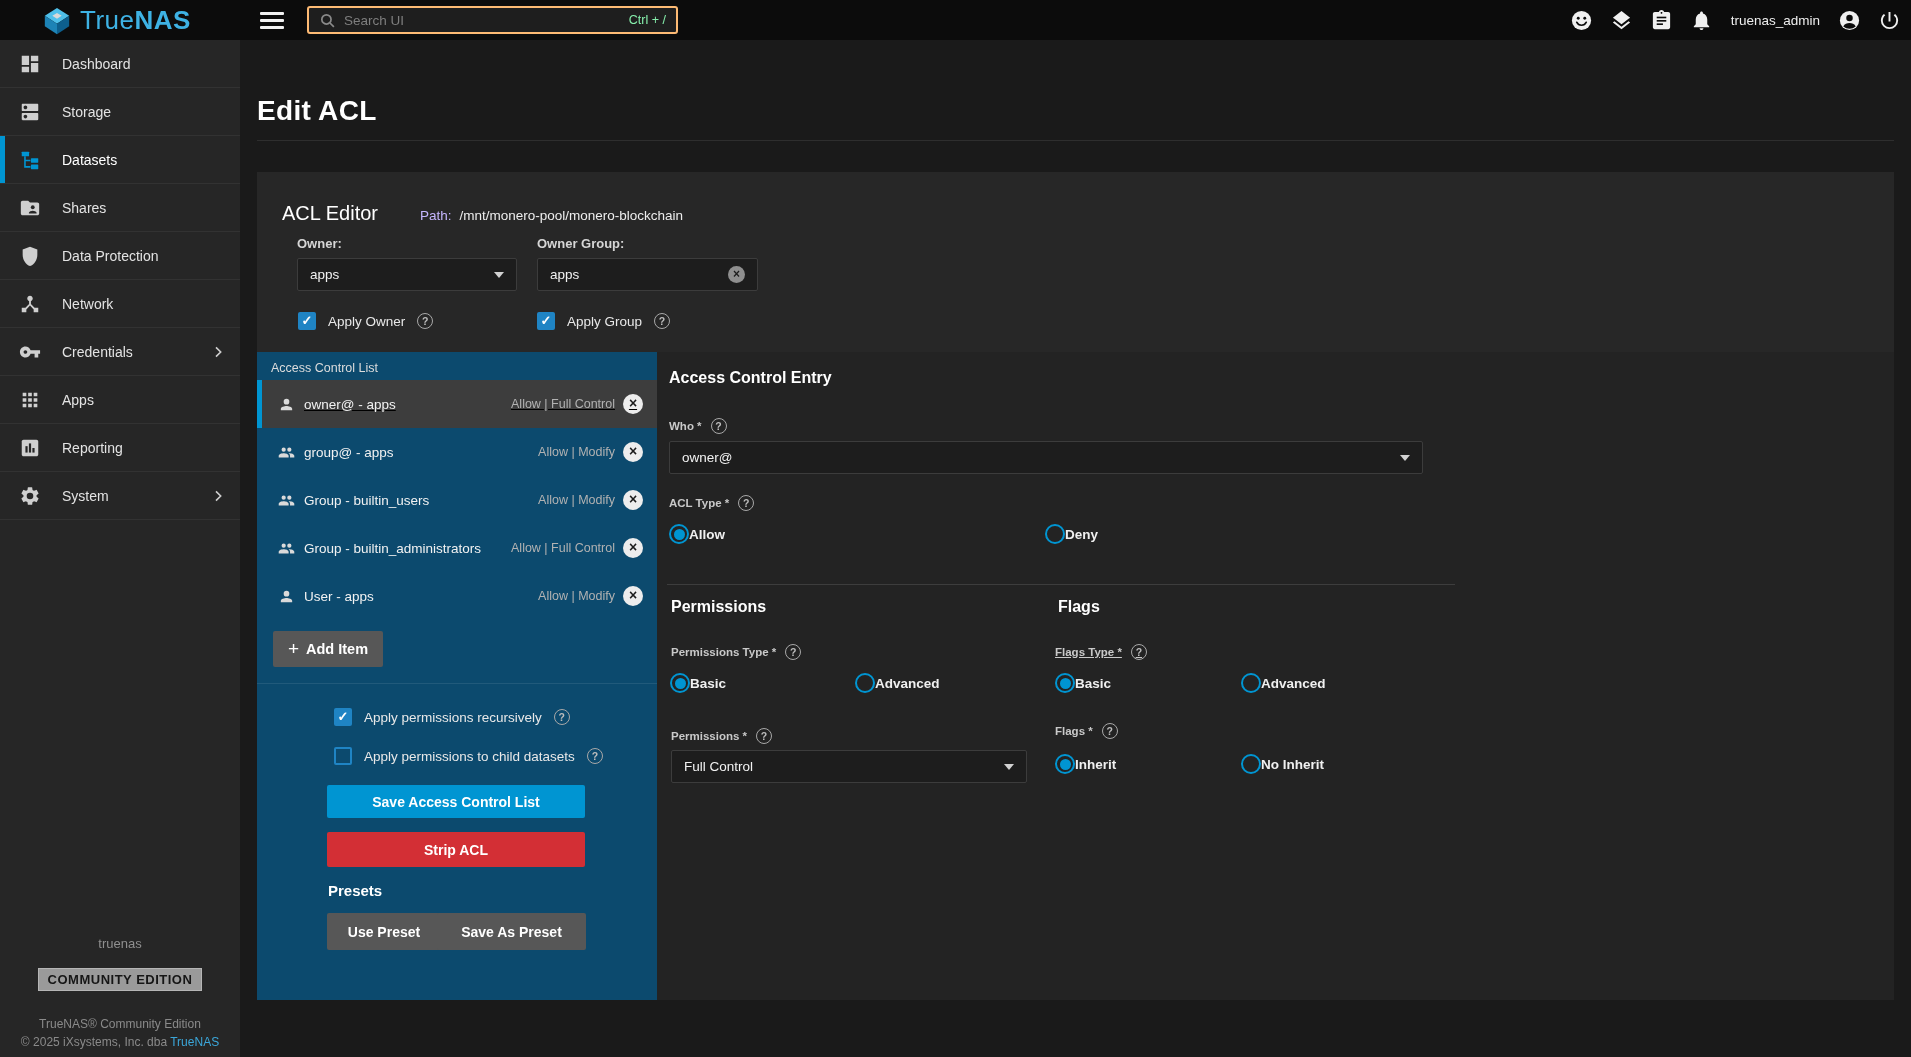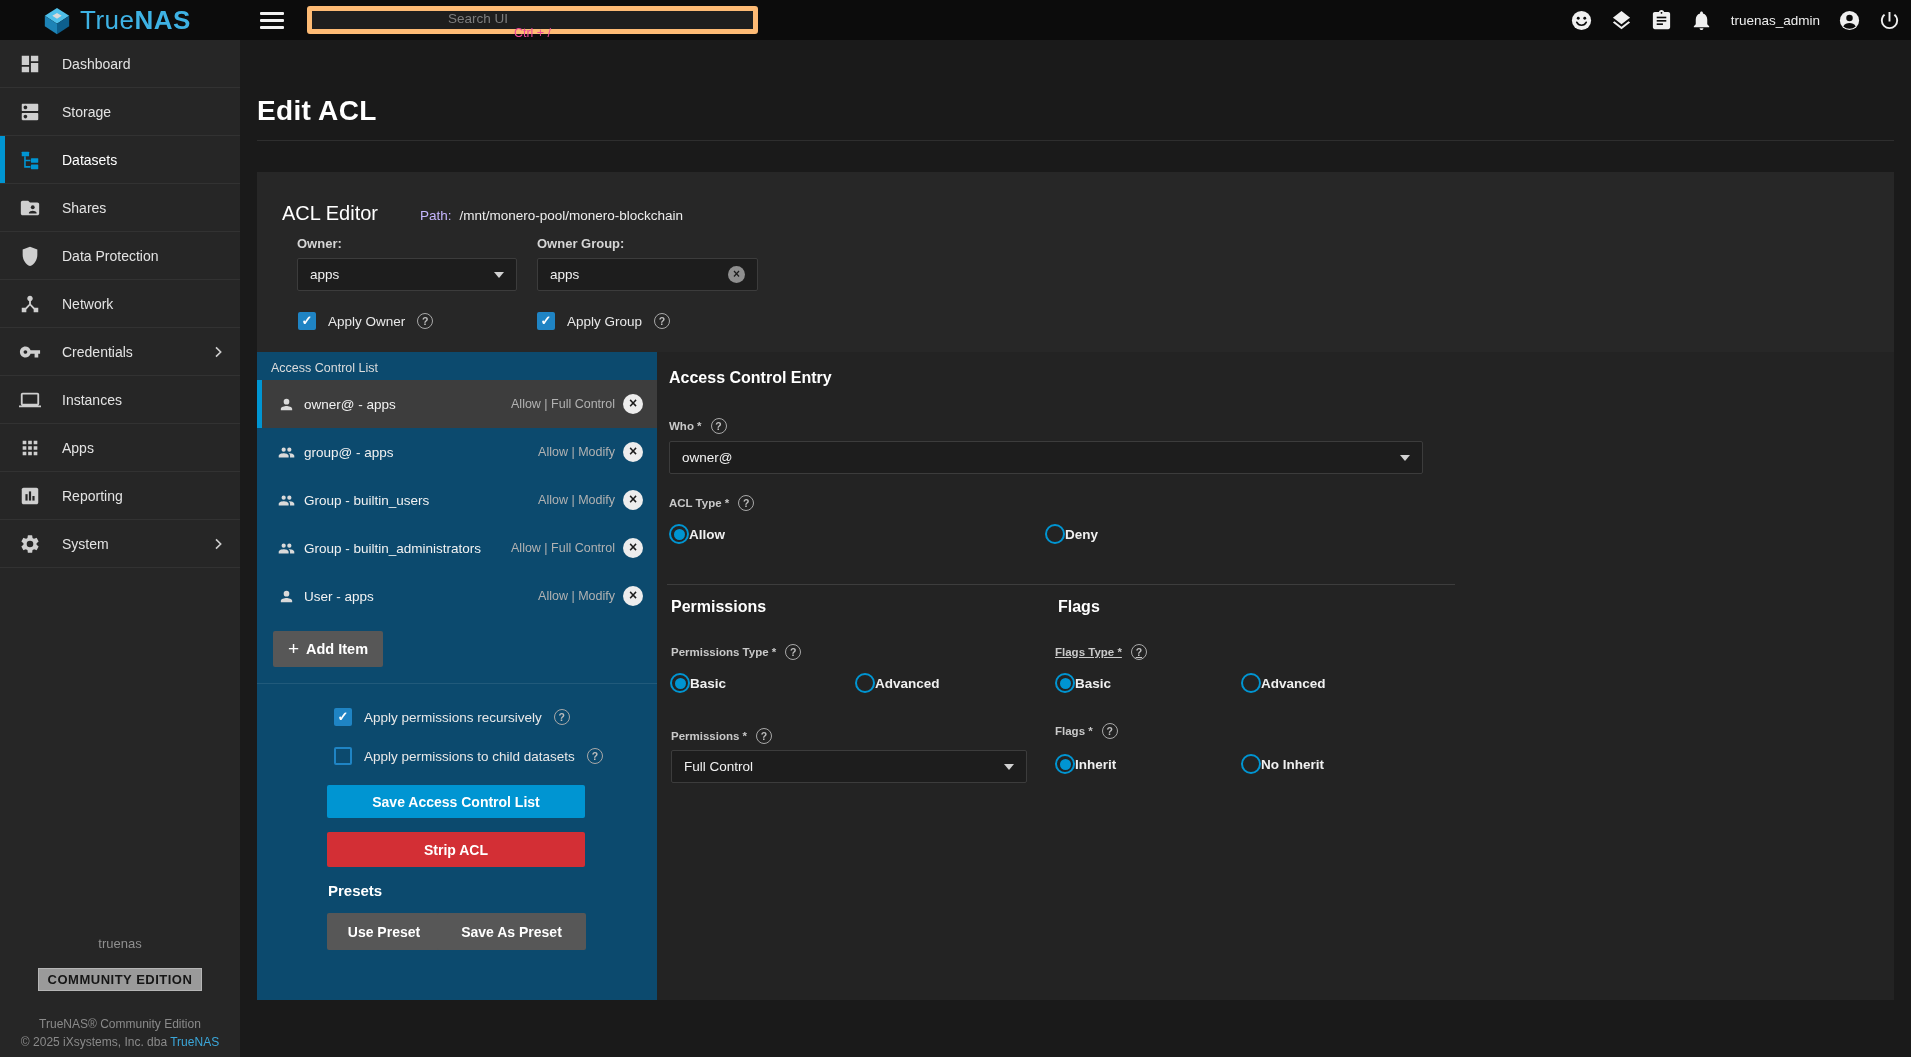--- a/index.html
+++ b/index.html
@@ -7,26 +7,26 @@
     font-family:"Liberation Sans", sans-serif; -webkit-font-smoothing:antialiased; }
   .screen { position:absolute; inset:0; width:1911px; height:1057px; }
 
   
   .topbar { position:absolute; left:0; top:0; width:1911px; height:40px; background:#0c0c0c; z-index:30; }
   .brand { position:absolute; left:42px; top:5px; display:flex; align-items:center; gap:8px; cursor:pointer; }
   .brand-text { font-size:26px; letter-spacing:.5px; color:#3eb2e4; font-weight:300; }
   .brand-text b { font-weight:700; }
   .hamburger { position:absolute; left:260px; top:9px; width:24px; height:22px; display:flex; flex-direction:column; justify-content:center; gap:4px; cursor:pointer; }
   .hamburger span { display:block; height:3px; background:#f2f2f2; border-radius:1px; }
-  .searchbox { position:absolute; left:307px; top:6px; width:451px; height:28px; background:#1e1e1e;
-    border:5px solid #fdba74; border-radius:3px; display:flex; align-items:center; padding:0 10px;flex-direction:column; }
+  .searchbox { position:absolute; left:307px; top:6px; width:371px; height:28px; background:#1e1e1e;
+    border:2px solid #fdba74; border-radius:3px; display:flex; align-items:center; padding:0 10px; }
   .searchbox input { flex:1; background:transparent; border:none; outline:none; color:#d8d8d8;
     font-size:13.5px; margin-left:8px; font-family:"Liberation Sans", sans-serif; }
   .searchbox input::placeholder { color:#7e7e7e; }
-  .search-shortcut { color:#ec4899; font-size:12.5px; }
+  .search-shortcut { color:#86efac; font-size:12.5px; }
   .topbar-right { position:absolute; right:10px; top:0; height:40px; display:flex; align-items:center; gap:17px; }
   .tb-icon { width:23px; height:23px; color:#f0f0f0; cursor:pointer; display:flex; }
   .tb-user { color:#efefef; font-size:13.5px; margin:0 1px; }
 
   
   .sidebar { position:absolute; left:0; top:40px; width:240px; height:1017px; background:#262626; z-index:20; }
   .sb-item { position:relative; height:48px; display:flex; align-items:center; padding-left:19px;
     border-bottom:1px solid rgba(255,255,255,.06); cursor:pointer; }
   .sb-item .sb-ico { width:22px; height:22px; color:#cfcfcf; flex:0 0 22px; display:flex; }
   .sb-item .sb-label { margin-left:21px; font-size:14px; color:#e3e3e3; }
@@ -70,21 +70,21 @@
   .checkbox.unchecked { background:transparent; border:2px solid var(--cbblue); color:transparent; }
   .cb-label { font-size:13.5px; color:#e8e8e8; }
   .help { width:16px; height:16px; border-radius:50%; border:1.5px solid #a8a8a8; color:#bdbdbd;
     font-size:10.5px; font-weight:700; text-align:center; line-height:14px; cursor:pointer; flex:0 0 16px; }
 
   
   .list-panel { position:absolute; left:0; top:180px; width:400px; height:648px; background:#0c4a6e; }
   .lp-label { position:absolute; left:14px; top:9px; font-size:12.5px; color:#dcdcdc; }
   .lp-rows { position:absolute; left:0; top:28px; width:400px; }
   .acl-row { position:relative; height:48px; display:flex; align-items:center; padding-left:21px; cursor:pointer; }
-  .acl-row.selected { background:#3d3d3d; }
+  .acl-row.selected { background:#3d3d3d;text-decoration:underline; }
   .acl-row.selected::before { content:""; position:absolute; left:0; top:0; bottom:0; width:5px; background:var(--accent); }
   .acl-row .who-ico { width:17px; height:17px; color:#dadada; flex:0 0 17px; display:flex; }
   .acl-row .who { margin-left:9px; font-size:13.5px; color:#f2f2f2; }
   .acl-row .acc { margin-left:auto; font-size:12.5px; color:#b2b2b2; }
   .close-x { margin-left:8px; margin-right:14px; width:20px; height:20px; border-radius:50%; background:#ededed;
     color:#1c1c1c; font-size:14px; font-weight:700; text-align:center; line-height:19px; cursor:pointer; flex:0 0 20px; }
 
   .btn { border:none; cursor:pointer; font-family:"Liberation Sans", sans-serif; font-weight:700;
     color:#fff; border-radius:2px; font-size:14px; }
   .btn-gray { background:#575757; }
@@ -245,28 +245,20 @@
       <span class="sb-label">Credentials</span>
       <span class="sb-chev">
           <svg viewBox="0 0 24 24" fill="none" stroke="currentColor" stroke-width="2.4">
             <path d="M9 5l7 7-7 7"></path>
           </svg>
         </span>
     </div>
     <div class="sb-item">
       <span class="sb-ico">
           <svg viewBox="0 0 24 24" fill="currentColor">
-            <path d="M20 18c1.1 0 2-.9 2-2V6c0-1.1-.9-2-2-2H4c-1.1 0-2 .9-2 2v10c0 1.1.9 2 2 2H0v2h24v-2h-4zM4 6h16v10H4V6z"></path>
-          </svg>
-        </span>
-      <span class="sb-label">Instances</span>
-    </div>
-    <div class="sb-item">
-      <span class="sb-ico">
-          <svg viewBox="0 0 24 24" fill="currentColor">
             <path d="M4 8h4V4H4v4zm6 12h4v-4h-4v4zm-6 0h4v-4H4v4zm0-6h4v-4H4v4zm6 0h4v-4h-4v4zm6-10v4h4V4h-4zm-6 4h4V4h-4v4zm6 6h4v-4h-4v4zm0 6h4v-4h-4v4z"></path>
           </svg>
         </span>
       <span class="sb-label">Apps</span>
     </div>
     <div class="sb-item">
       <span class="sb-ico">
           <svg viewBox="0 0 24 24" fill="currentColor">
             <path d="M19 3H5c-1.1 0-2 .9-2 2v14c0 1.1.9 2 2 2h14c1.1 0 2-.9 2-2V5c0-1.1-.9-2-2-2z"></path>
             <rect x="7" y="10" width="2.4" height="7" fill="#262626"></rect>

